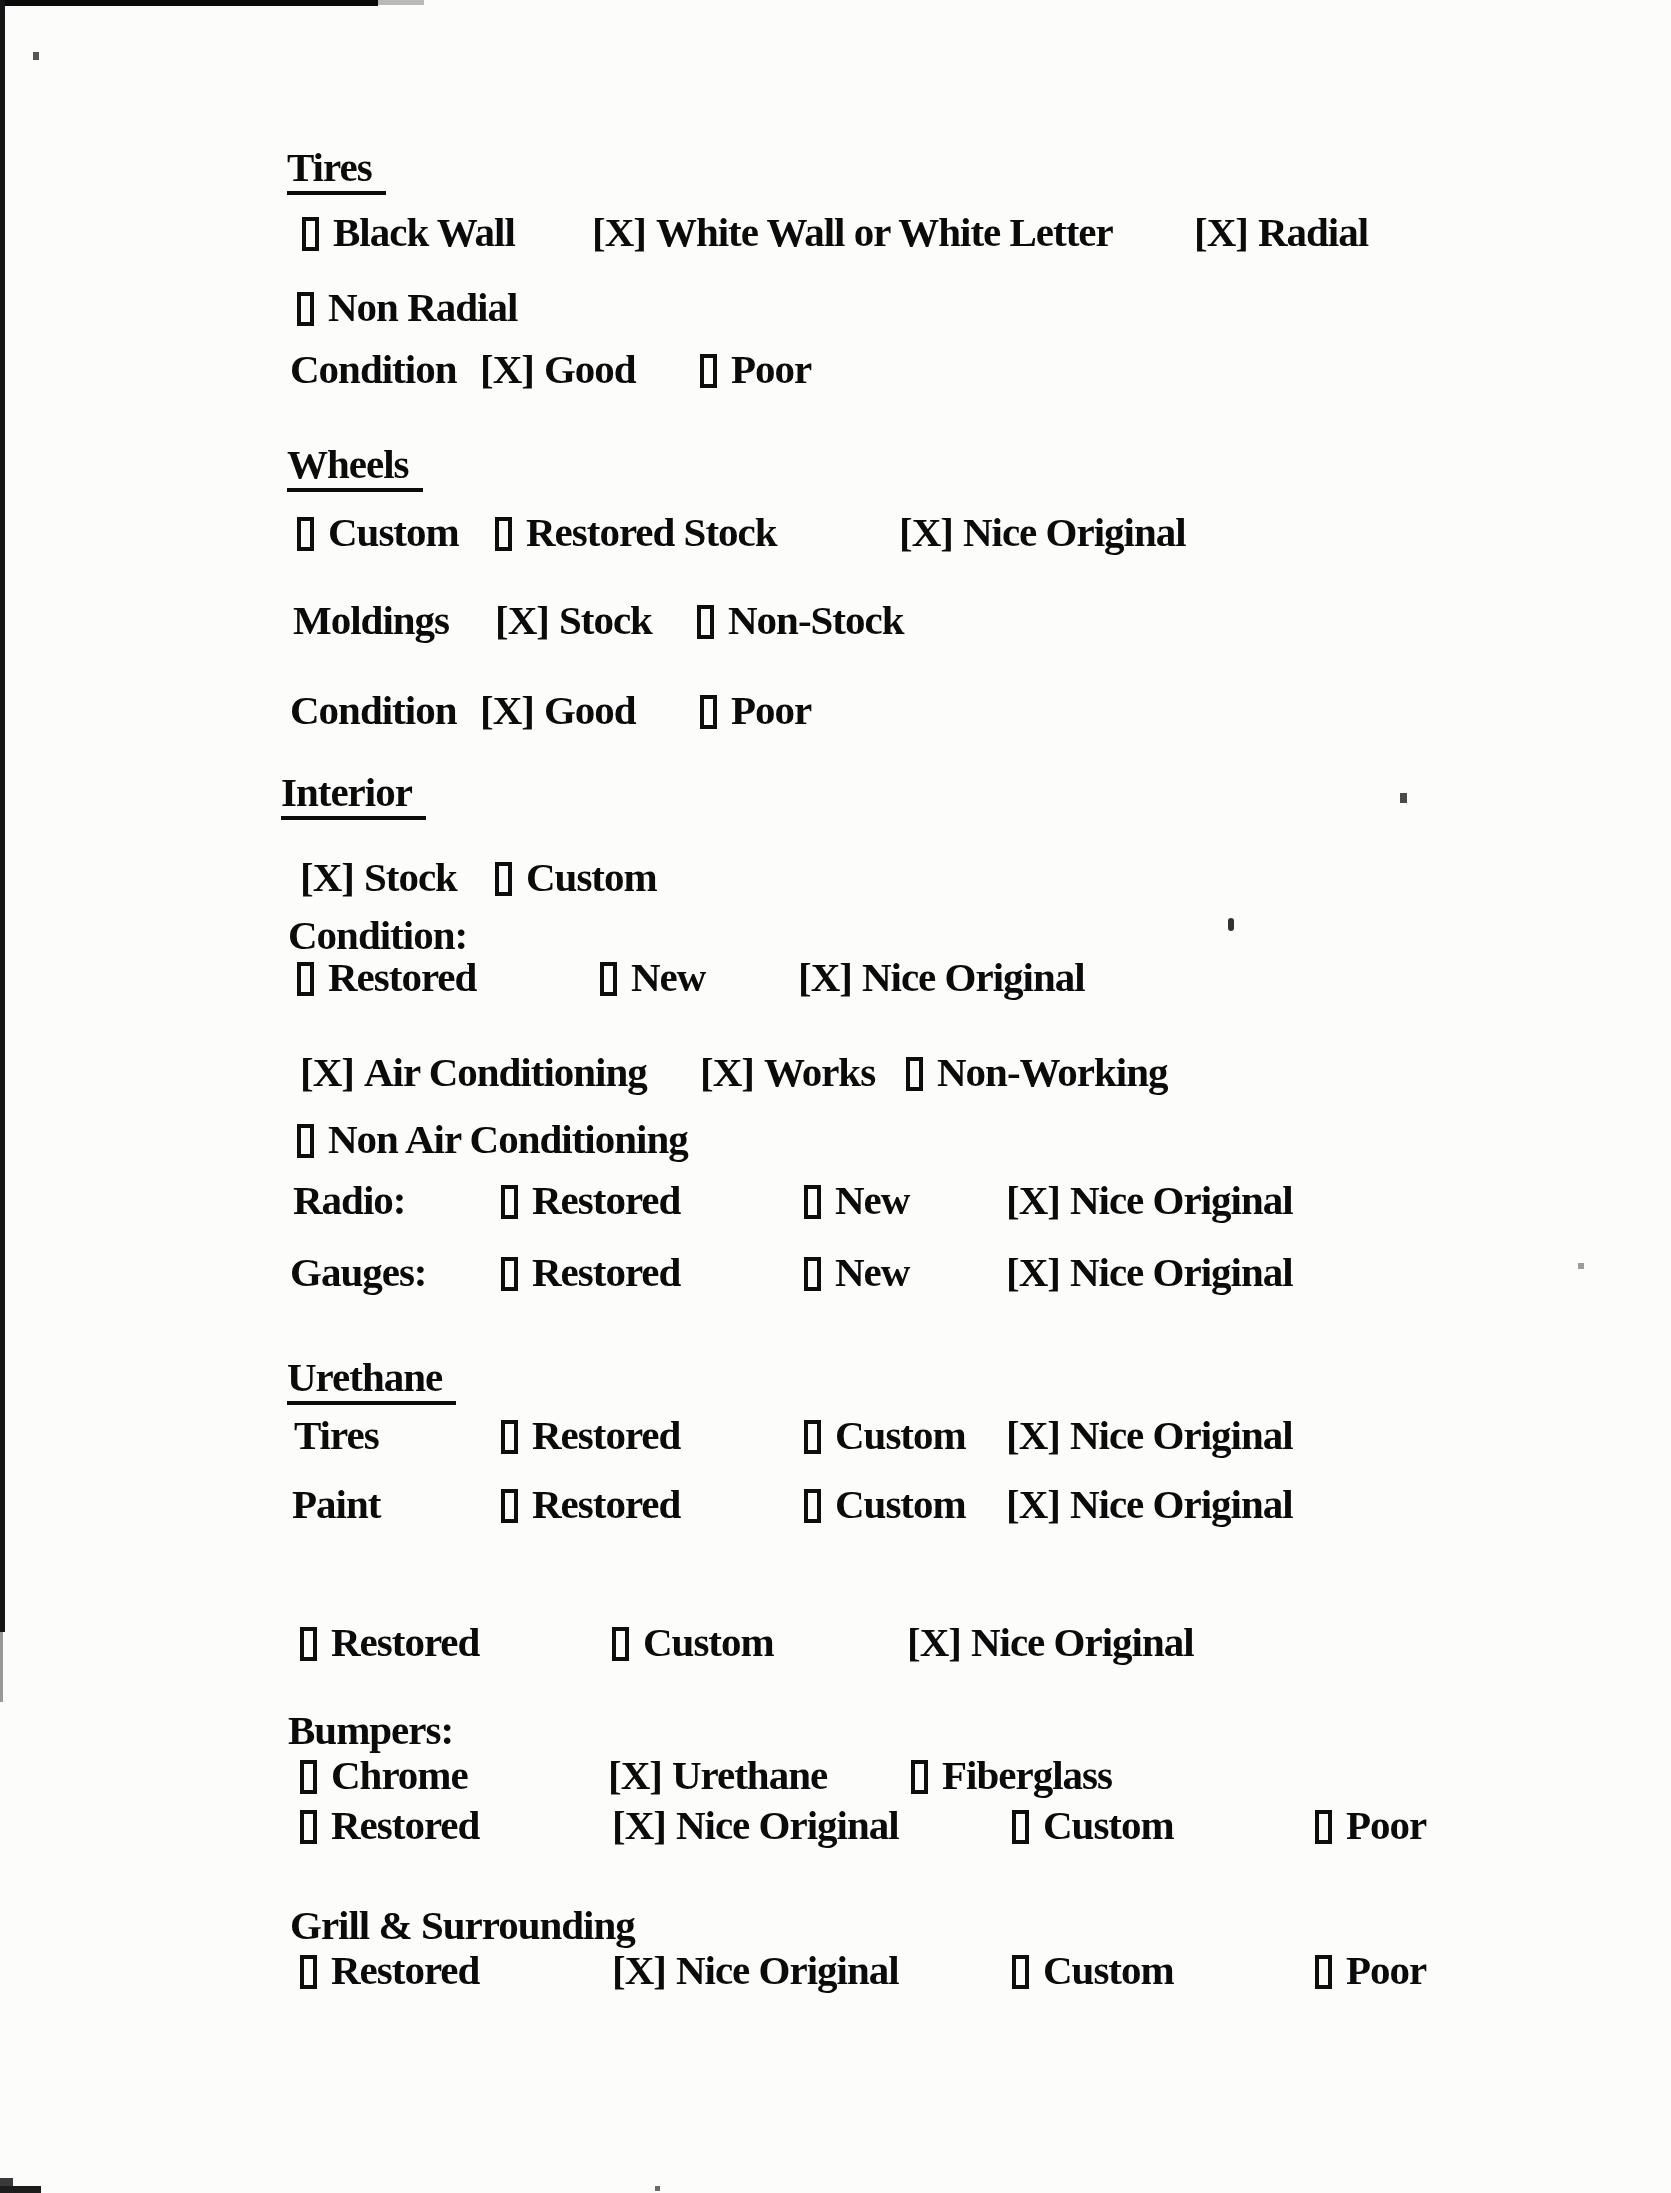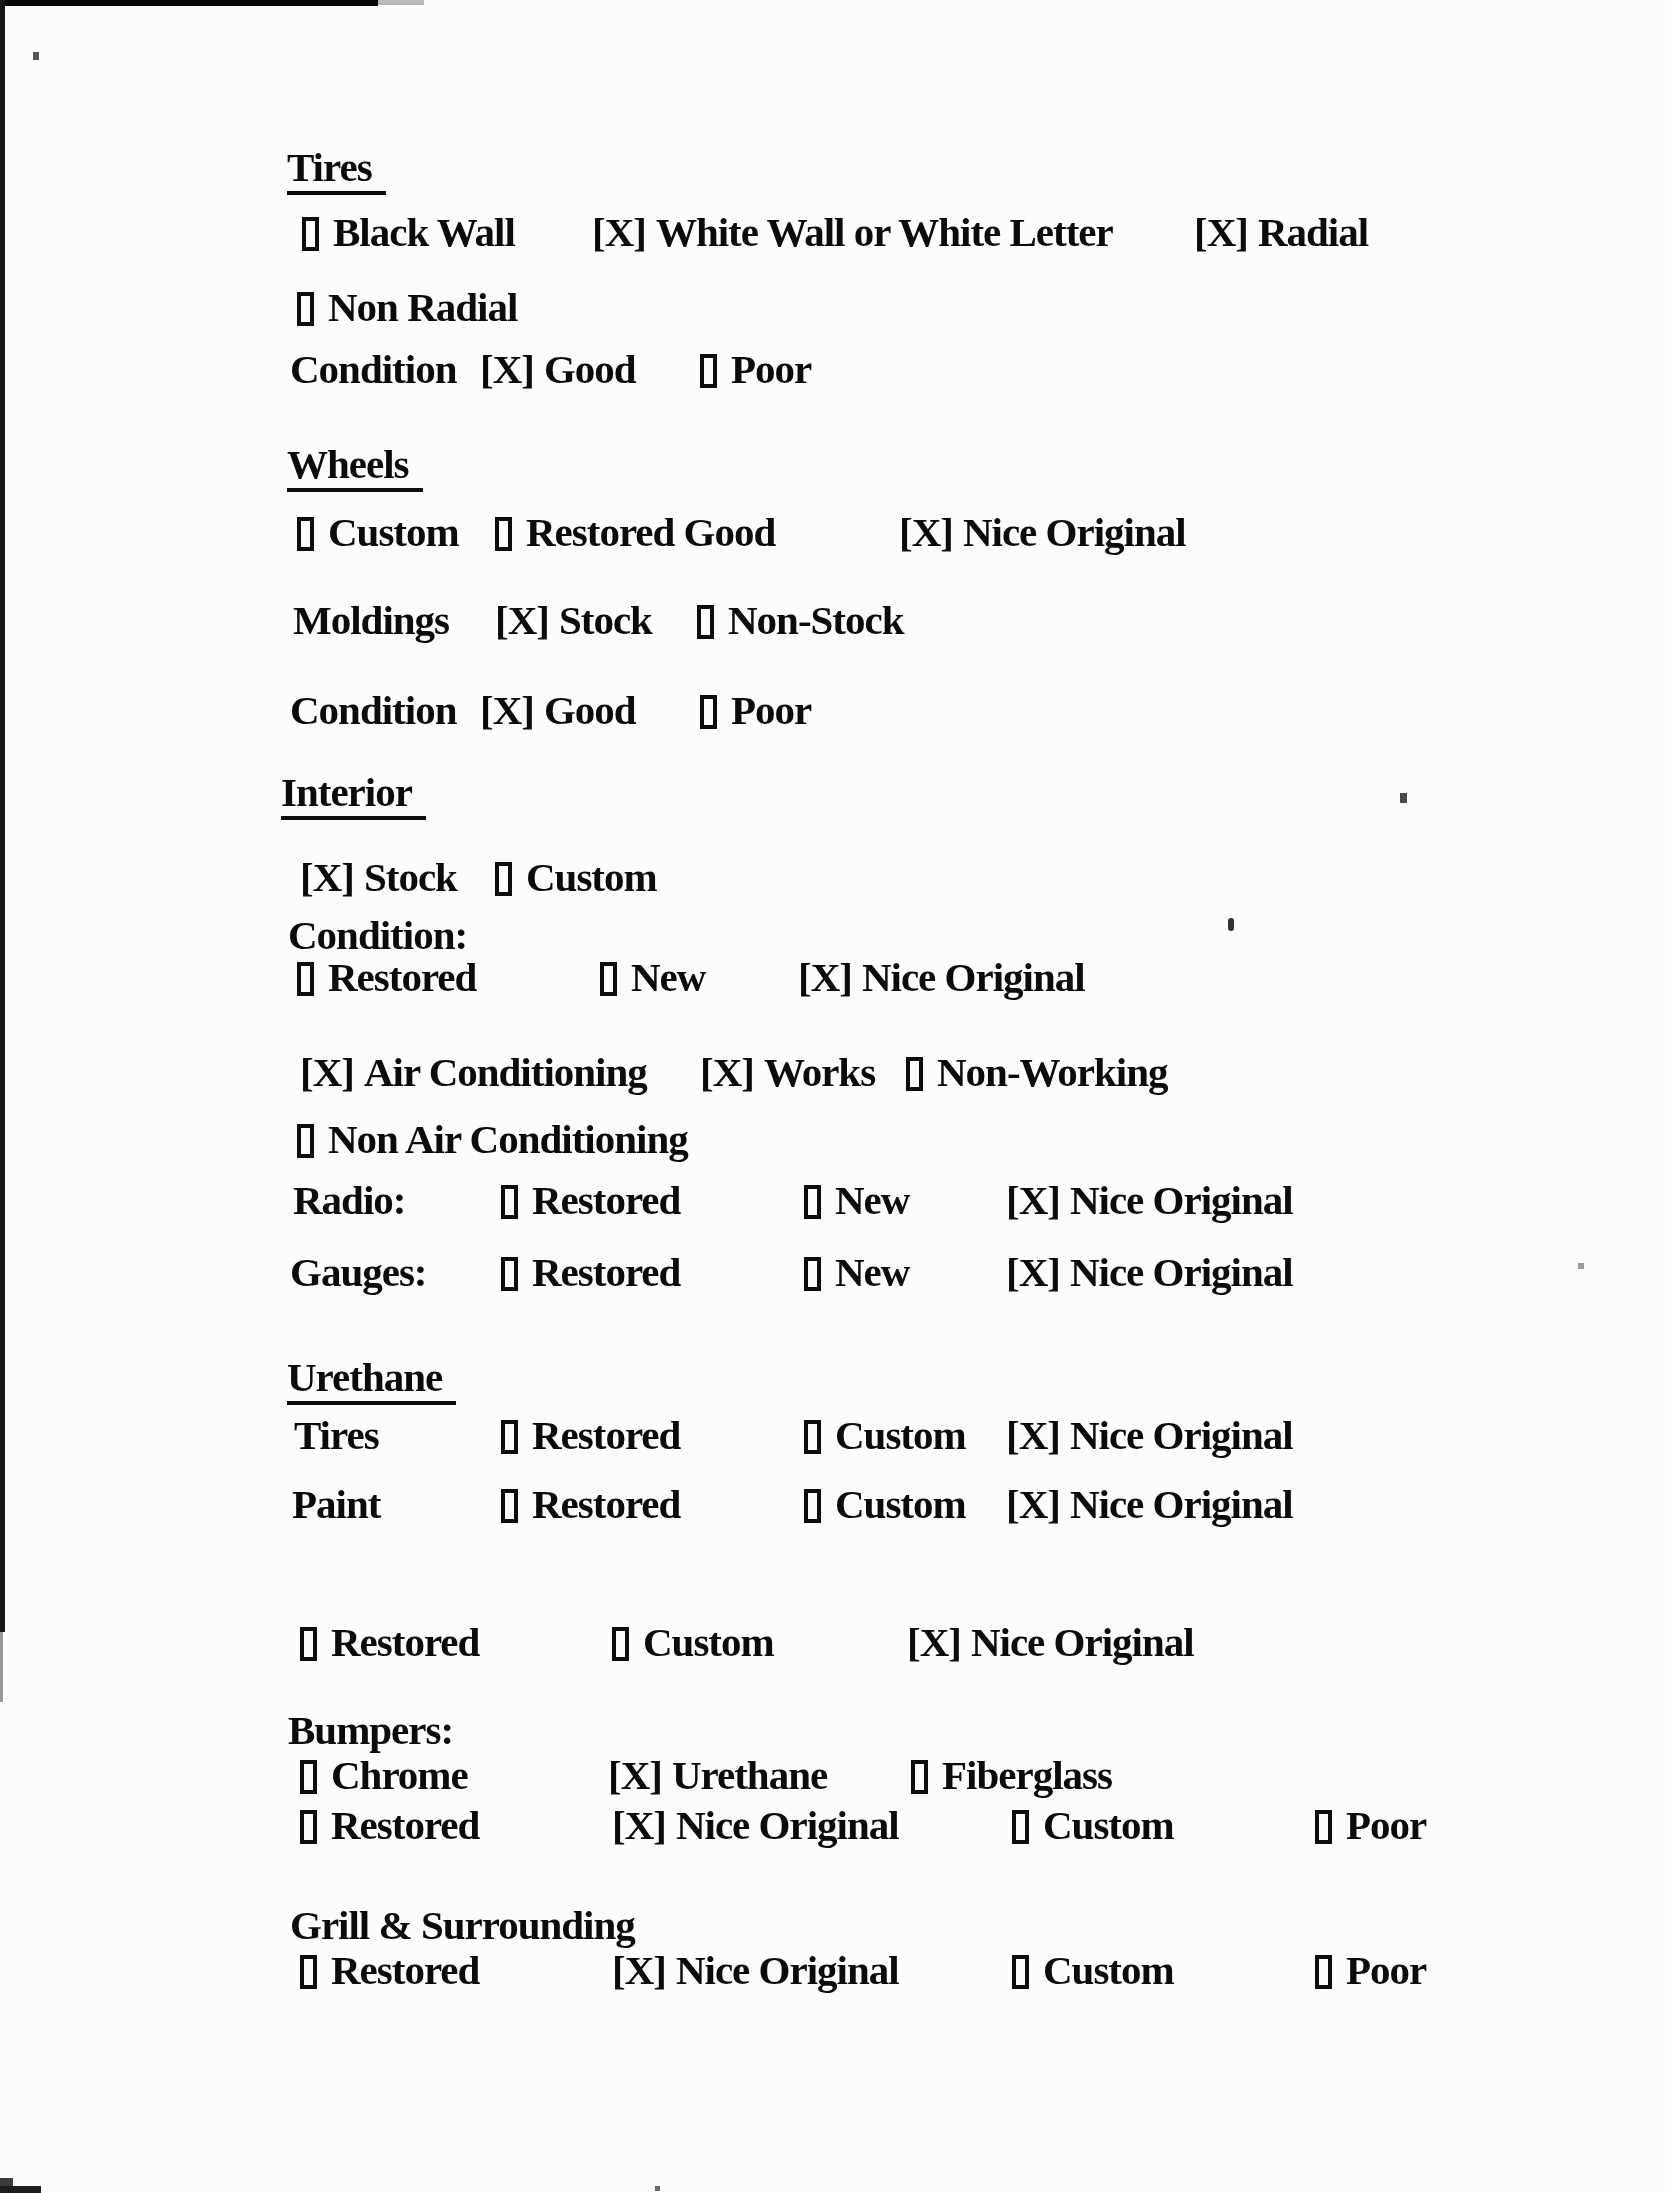--- a/index.html
+++ b/index.html
@@ -104,21 +104,21 @@
     </span>
   </div>
 
   <div class="hd" style="left:287px;top:442px">Wheels</div>
 
   <div class="row" style="top:510px">
     <span class="opt" style="left:297px">
       <span class="box"></span><span>Custom</span>
     </span>
     <span class="opt" style="left:495px">
-      <span class="box"></span><span>Restored Good</span>
+      <span class="box"></span><span>Restored Stock</span>
     </span>
     <span class="opt" style="left:899px">
       <span class="box x">[X]</span><span>Nice Original</span>
     </span>
   </div>
 
   <div class="row" style="top:598px">
     <span class="lb" style="left:293px">Moldings</span>
     <span class="opt" style="left:495px">
       <span class="box x">[X]</span><span>Stock</span>

